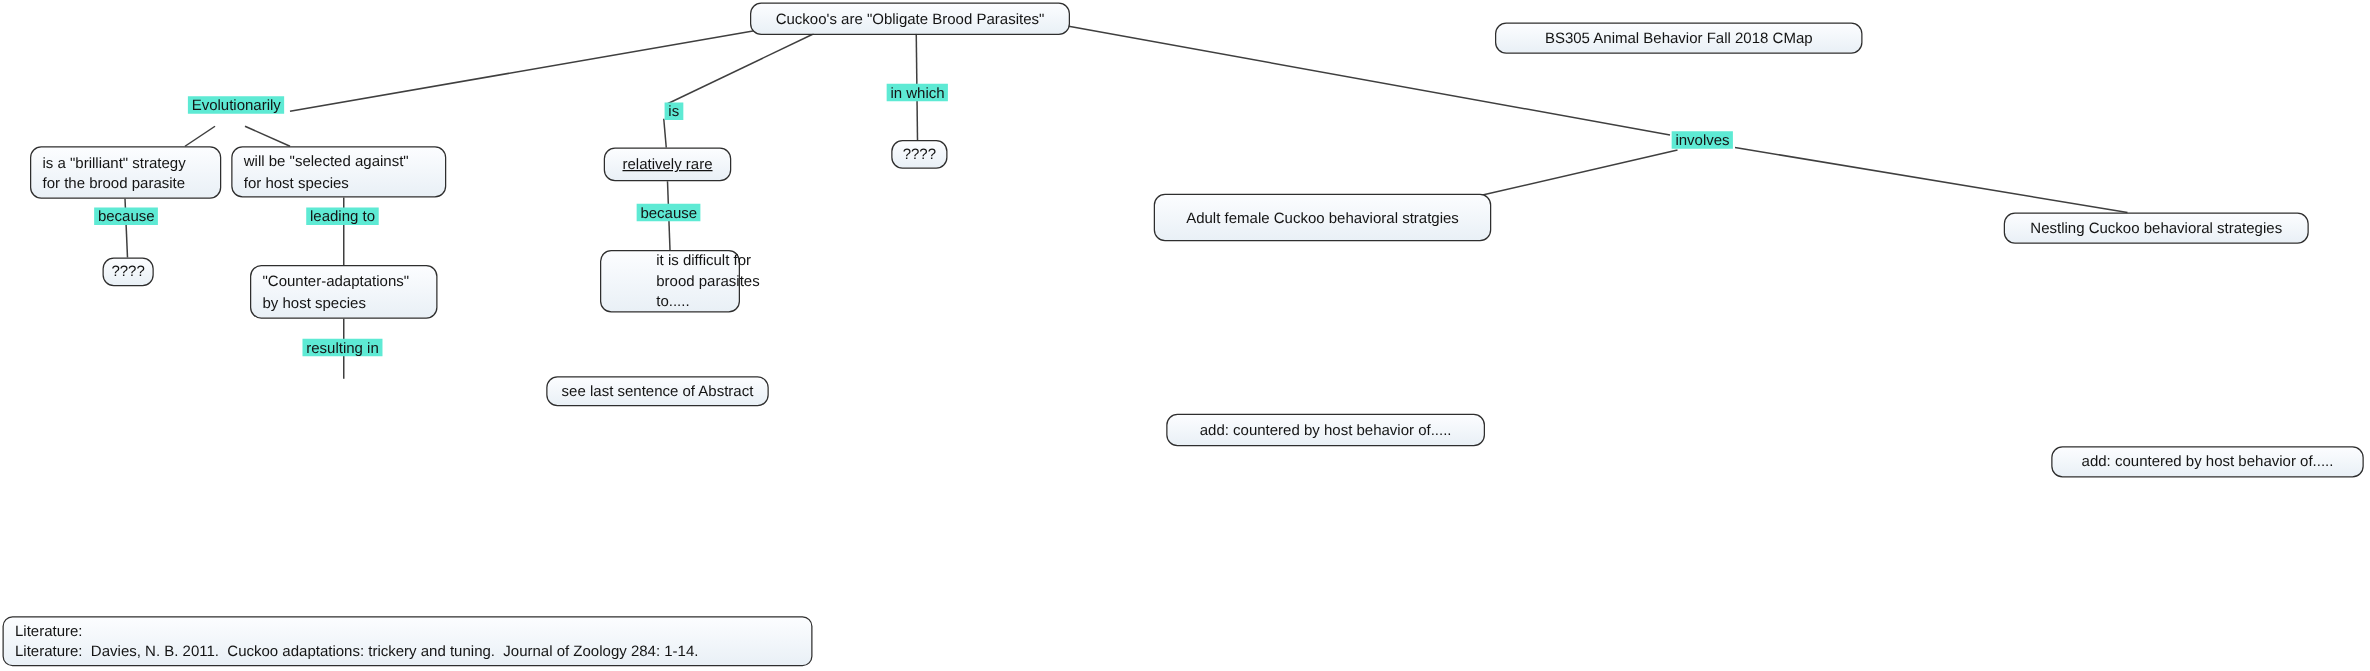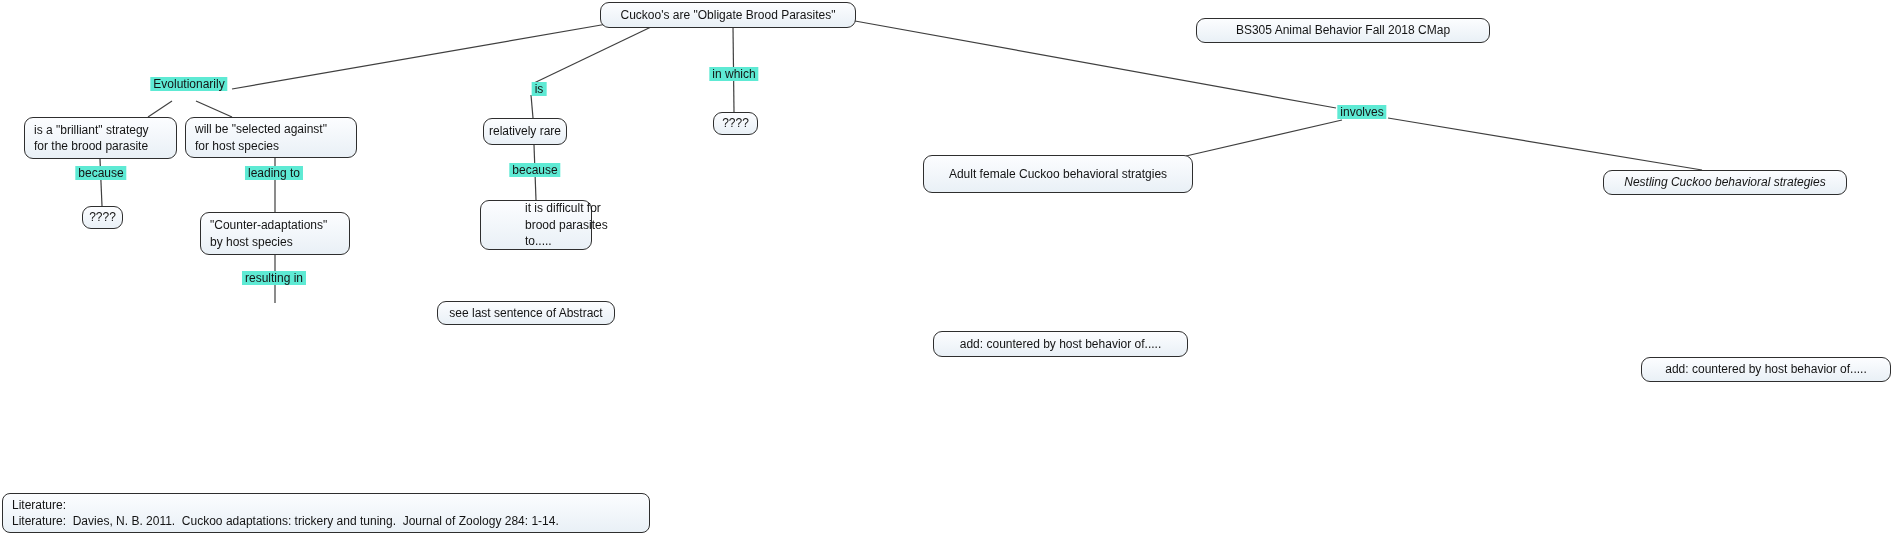--- a/index.html
+++ b/index.html
@@ -93,33 +93,33 @@
 
   <div class="node left" style="left:185px; top:117px; width:172px; height:41px;">will be "selected against"
 for host species</div>
 
   <div class="node" style="left:82px; top:206px; width:41px; height:23px;">????</div>
 
   <div class="node left" style="left:200px; top:212px; width:150px; height:43px;">"Counter-adaptations"
 by host species</div>
 
 
-  <div class="node" style="left:483px; top:118px; width:84px; height:27px;">relatively rare</div>
+  <div class="node" style="left:483px; top:118px; width:102px; height:27px;text-decoration:underline;">relatively rare</div>
 
   <div class="node left" style="left:480px; top:200px; width:112px; height:50px;padding-left:44px;">it is difficult for
 brood parasites
 to.....</div>
 
   <div class="node" style="left:437px; top:301px; width:178px; height:24px;">see last sentence of Abstract</div>
 
   <div class="node" style="left:713px; top:112px; width:45px; height:23px;">????</div>
 
   <div class="node" style="left:923px; top:155px; width:270px; height:38px;">Adult female Cuckoo behavioral stratgies</div>
 
-  <div class="node" style="left:1603px; top:170px; width:244px; height:25px;font-style:italic;">Nestling Cuckoo behavioral strategies</div>
+  <div class="node" style="left:1603px; top:170px; width:244px; height:25px;">Nestling Cuckoo behavioral strategies</div>
 
   <div class="node" style="left:933px; top:331px; width:255px; height:26px;">add: countered by host behavior of.....</div>
 
   <div class="node" style="left:1641px; top:357px; width:250px; height:25px;">add: countered by host behavior of.....</div>
 
   <div class="node left" style="left:2px; top:493px; width:648px; height:40px; line-height:16px; border-radius:8px;">Literature:
 Literature:  Davies, N. B. 2011.  Cuckoo adaptations: trickery and tuning.  Journal of Zoology 284: 1-14.</div>
 
 </div>
 

